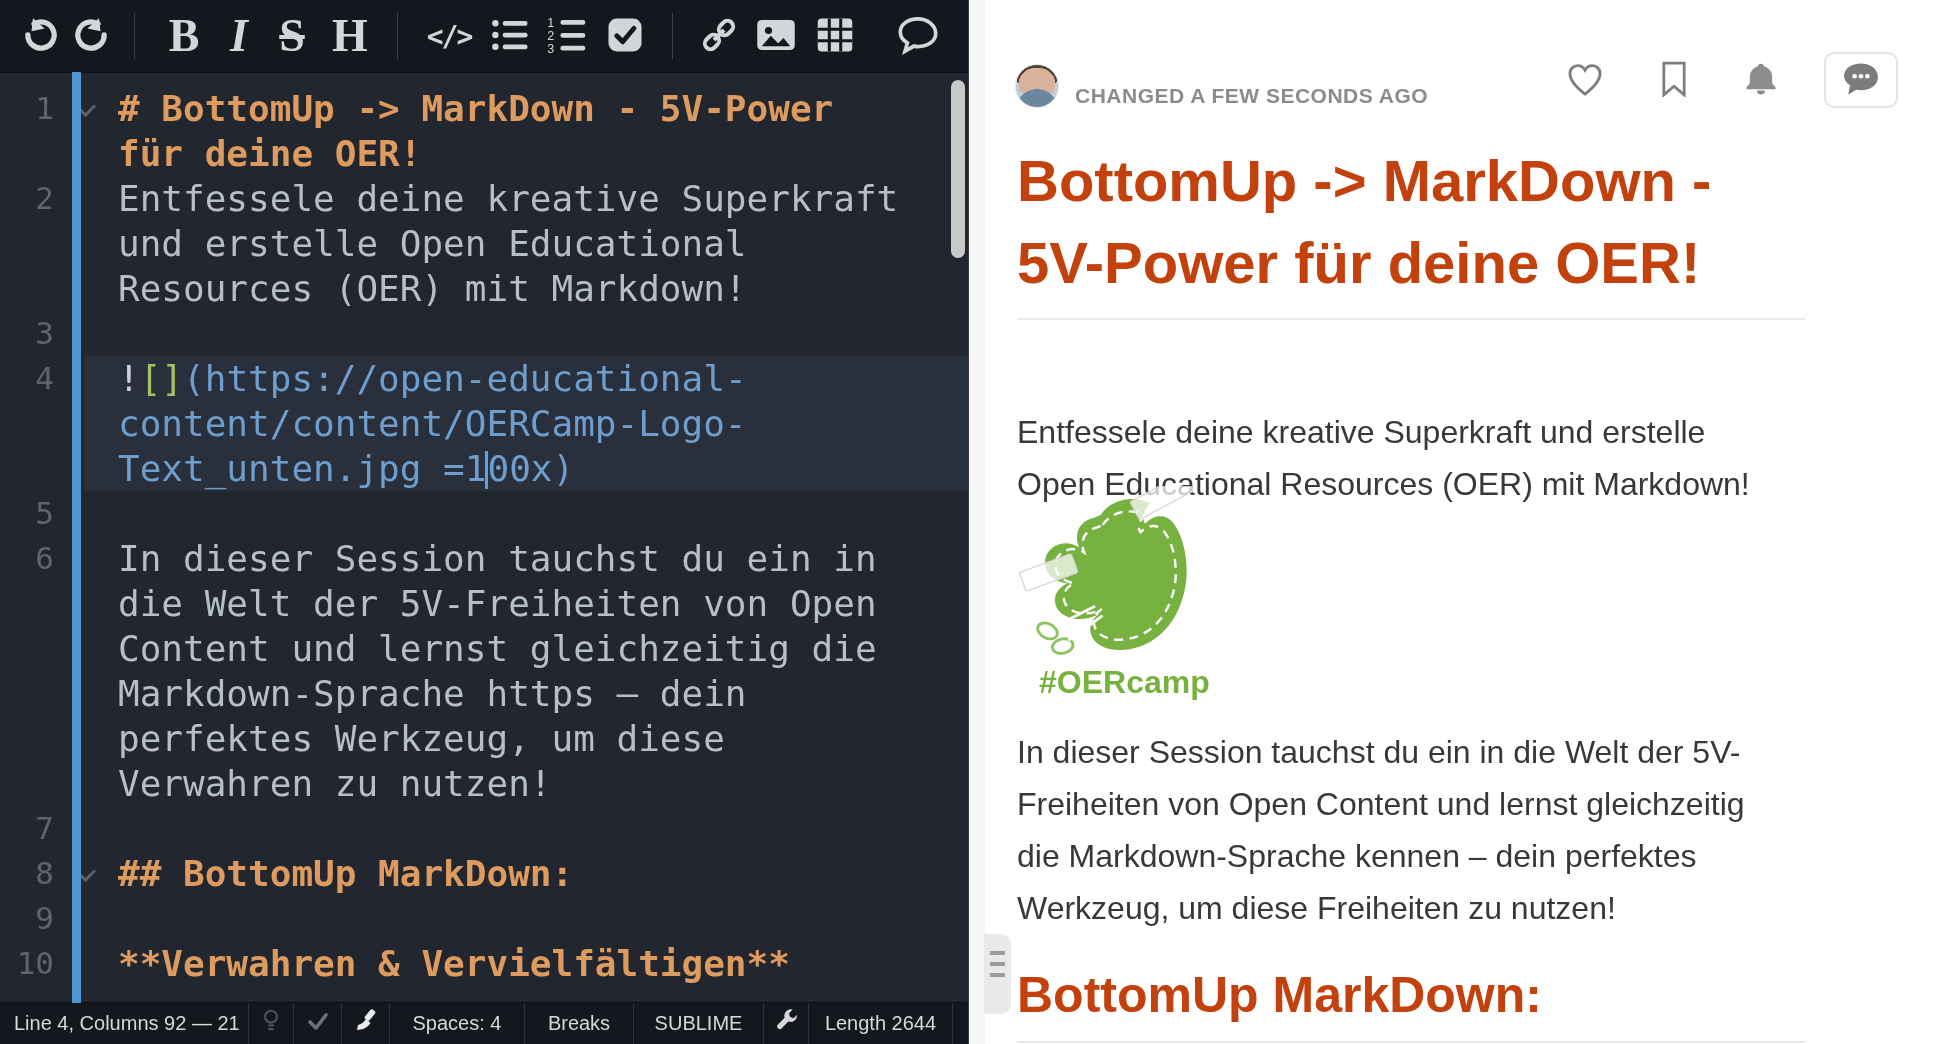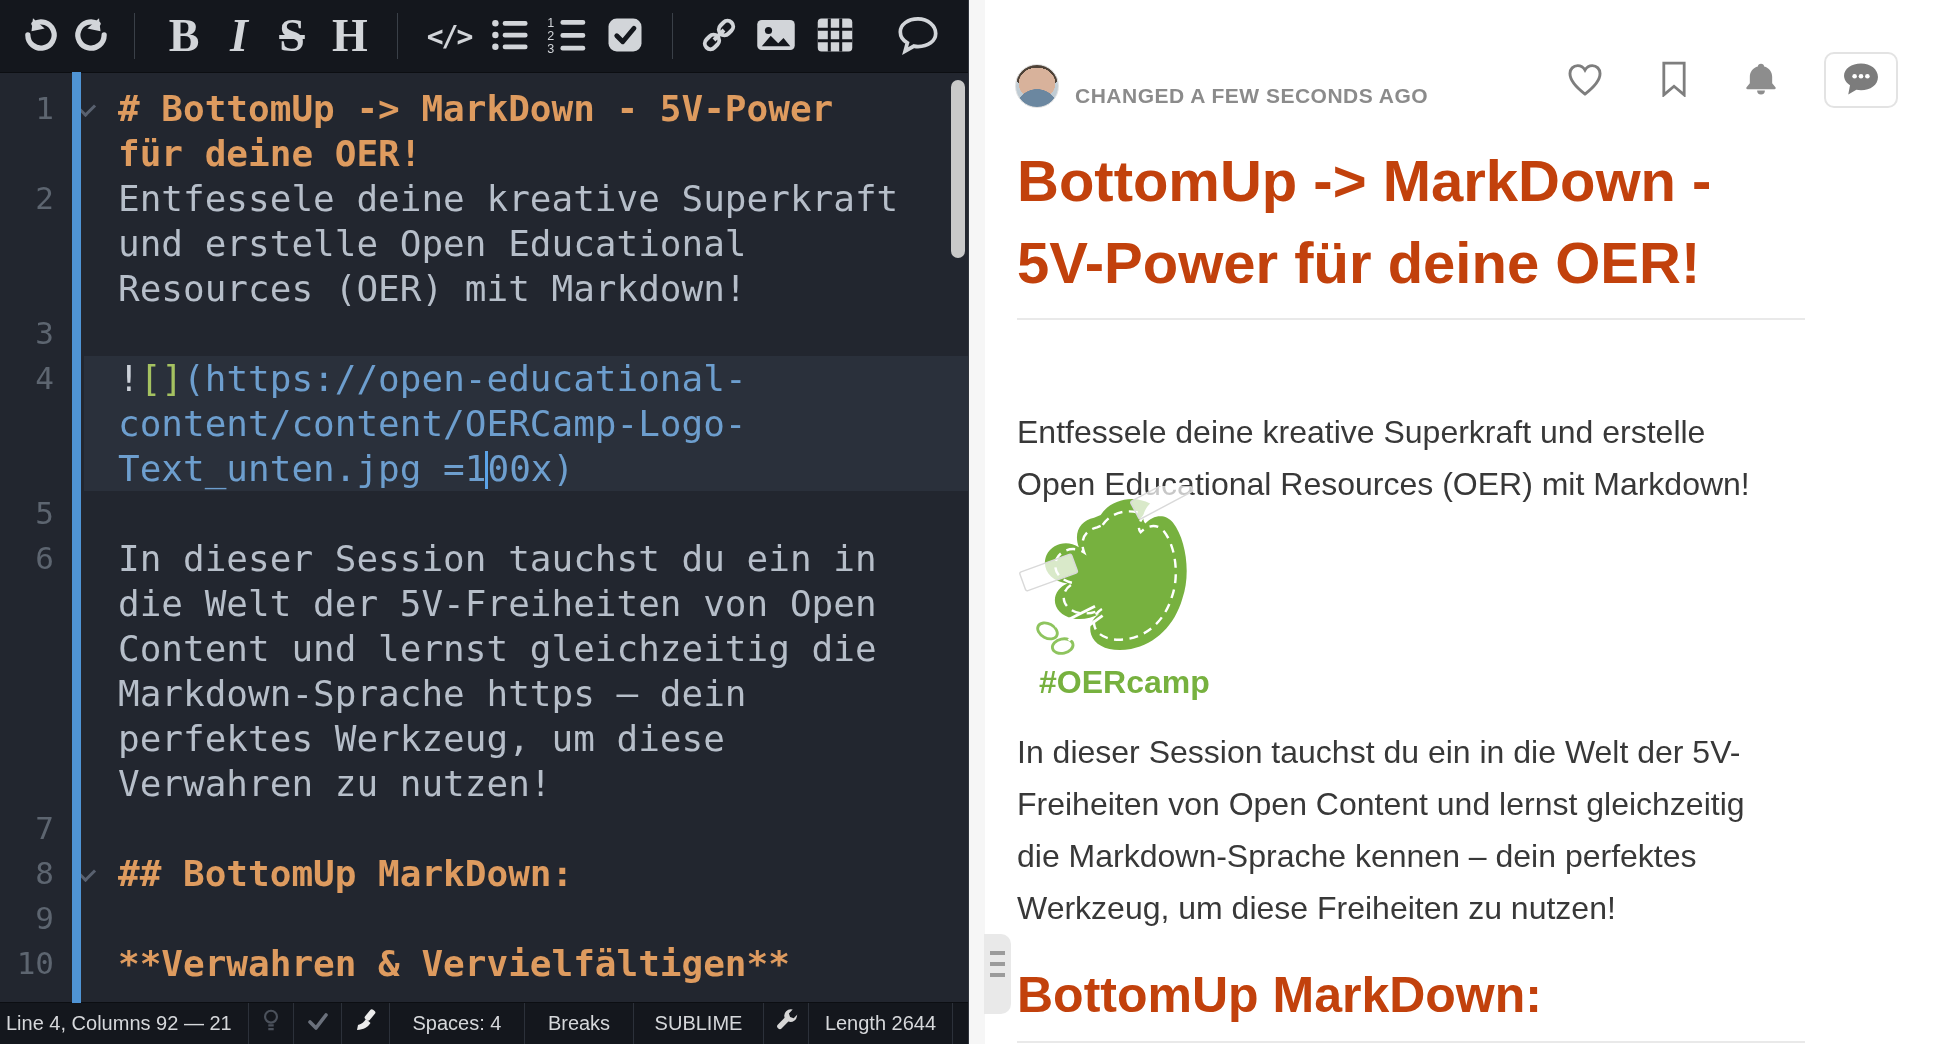--- a/index.html
+++ b/index.html
@@ -33,21 +33,21 @@
   .c-h{color:#de9b5f;font-weight:bold;}
   .c-url{color:#6d9ece;}
   .c-g{color:#a5c261;}
   .c-x{color:#ccd1d9;}
   .cursor{display:inline-block;width:3px;height:38px;background:#5ba3e8;margin:0 -1px;vertical-align:-8px;}
   .scrollthumb{position:absolute;right:3px;top:8px;width:14px;height:178px;border-radius:7px;background:#c9c9c9;z-index:3;}
 
   .statusbar{position:absolute;left:0;right:0;bottom:0;height:41px;background:#14171d;border-top:1px solid #0c0e12;
     display:flex;align-items:stretch;color:#d6d8db;font-size:20px;}
   .sseg{display:flex;align-items:center;justify-content:center;border-left:1px solid #2c313a;box-sizing:border-box;}
-  .sseg.first{border-left:none;justify-content:flex-start;padding-left:6px;overflow:hidden;white-space:nowrap;}
+  .sseg.first{border-left:none;justify-content:flex-start;padding-left:14px;overflow:hidden;white-space:nowrap;}
 
   
   .divider{position:absolute;left:968px;top:0;width:17px;height:1044px;background:#f6f6f6;border-left:1px solid #31353d;box-sizing:border-box;}
 
   
   .right-pane{position:absolute;left:985px;top:0;width:953px;height:1044px;background:#ffffff;color:#333;}
   .doc-header{position:absolute;left:30px;right:40px;top:44px;height:64px;display:flex;align-items:flex-end;}
   .avatar{width:42px;height:42px;border-radius:50%;flex:0 0 42px;border:1px solid #e2e2e2;
     background:
       radial-gradient(circle at 50% 108%, #6b87a0 0 42%, rgba(0,0,0,0) 43%),

